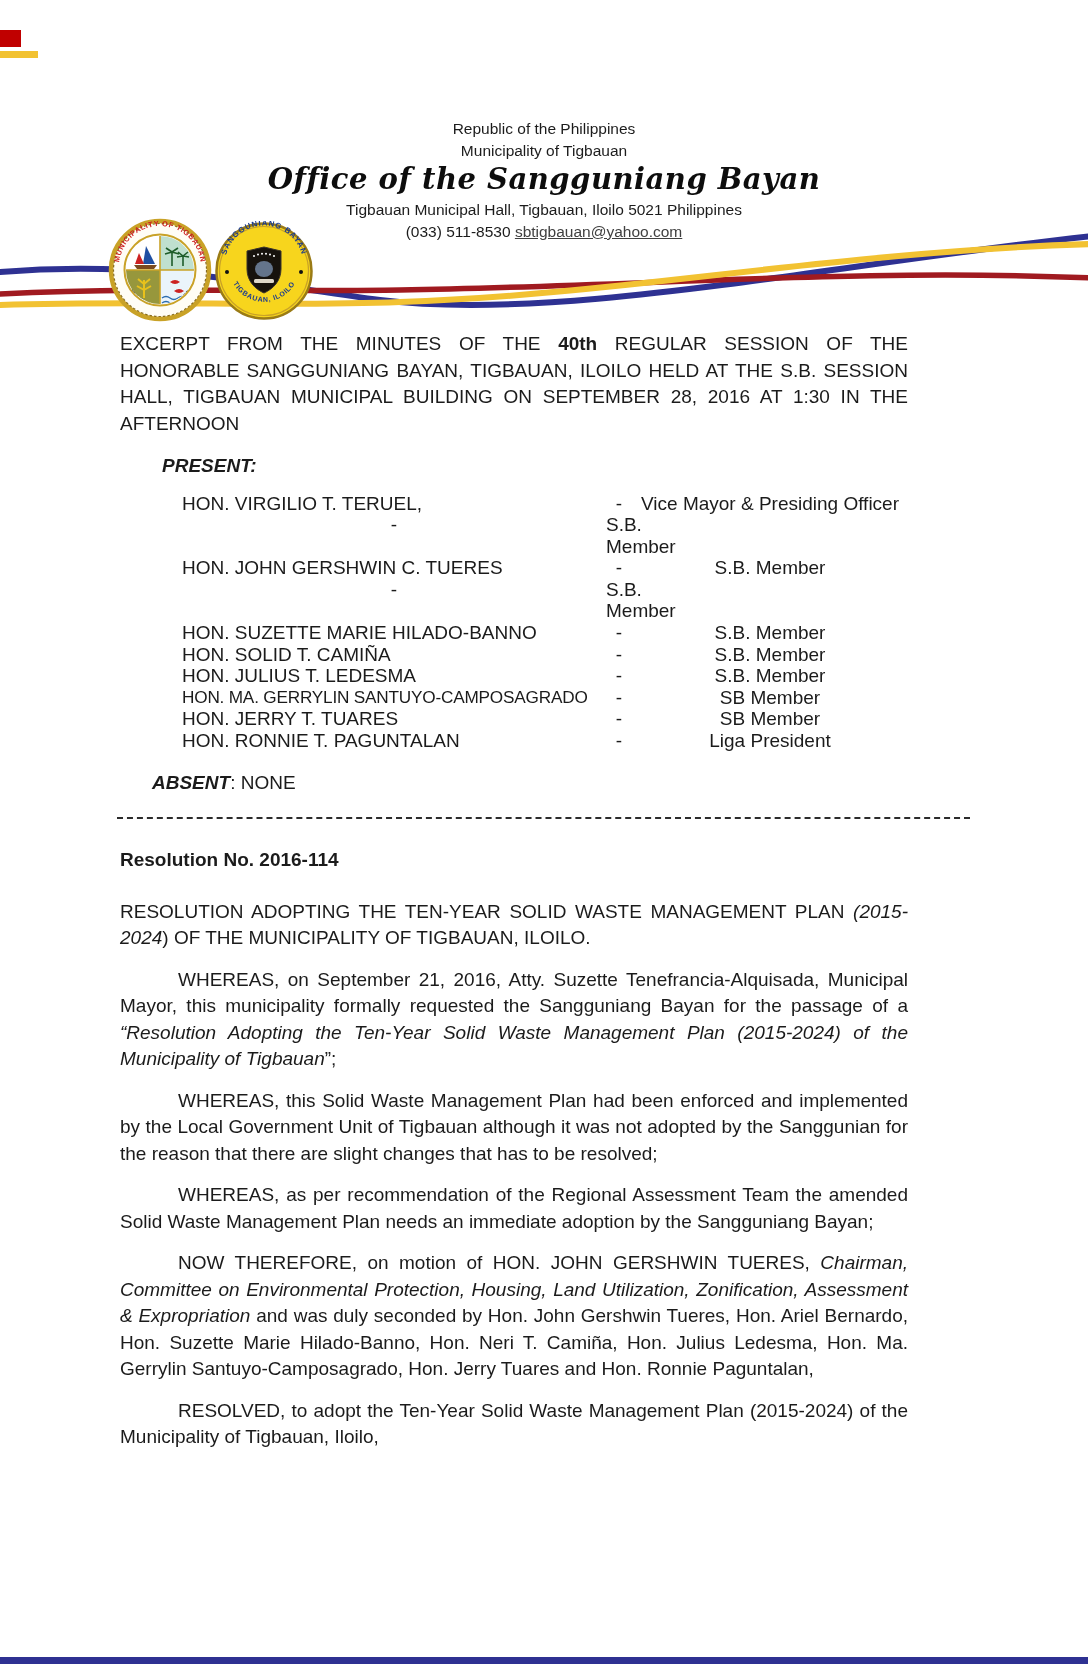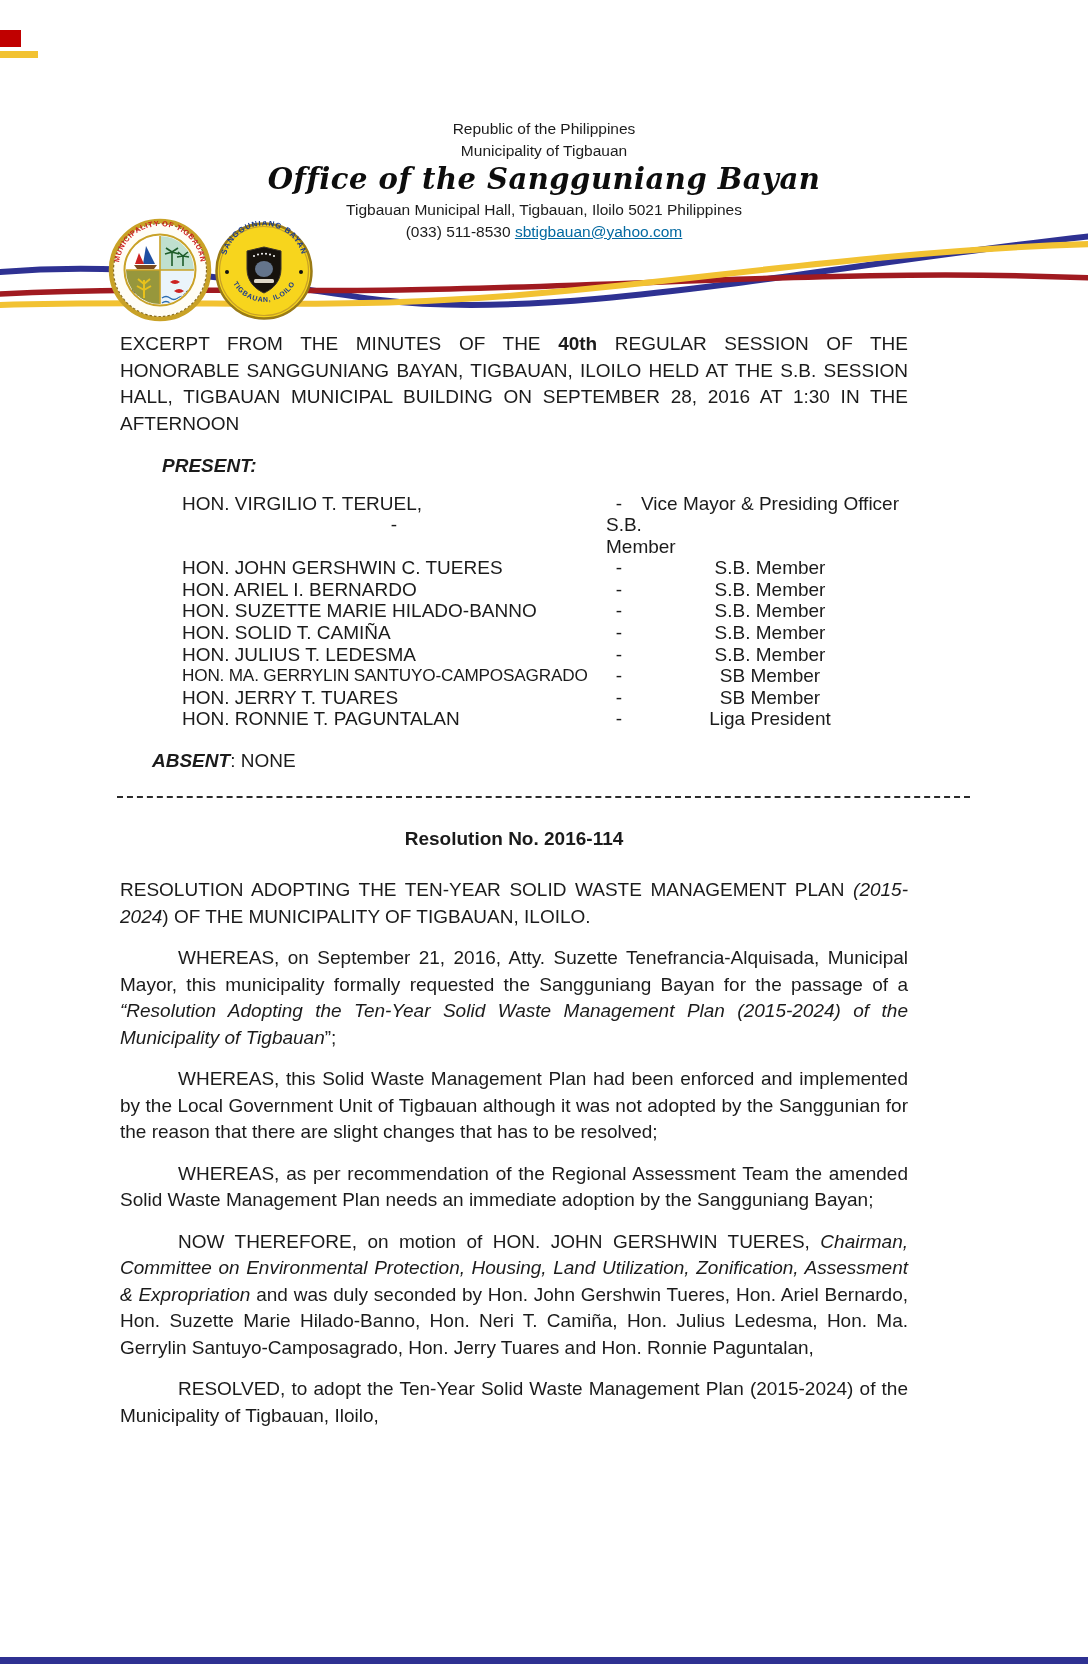--- a/index.html
+++ b/index.html
@@ -9,21 +9,21 @@
     margin:0 auto;
   }
   
   .letterhead{position:absolute;top:118px;left:0;width:100%;text-align:center;}
   .lh-line{font-size:15.5px;line-height:21.5px;color:#1c1c1c;}
   .office-title{
     font-family:"DejaVu Serif", serif;font-style:italic;font-weight:700;
     font-size:29px;line-height:35px;color:#0d0d0d;letter-spacing:0.5px;margin:1px 0 2px 0;
   }
   .contact{font-size:15.5px;line-height:21px;}
-  a.email{color:#0369a1;text-decoration:underline;cursor:pointer;}
+  a.email{color:#404040;text-decoration:underline;cursor:pointer;}
   
   .ribbons{position:absolute;left:0;top:0;pointer-events:none;}
   .corner-red{position:absolute;left:0;top:30px;width:21px;height:17px;background:#c00000;}
   .corner-yellow{position:absolute;left:0;top:51px;width:38px;height:7px;background:#f2c232;}
   .bottom-stripe{position:absolute;left:0;bottom:0;width:100%;height:7px;background:#2e3192;}
   .logo{position:absolute;}
   
   .main{position:absolute;left:120px;top:331px;width:788px;font-size:19px;line-height:26.5px;}
   p{margin:0;}
   .justify{text-align:justify;}
@@ -32,21 +32,21 @@
   .bold{font-weight:700;}
   .italic{font-style:italic;}
   .present{margin:16px 0 0 42px;font-weight:700;font-style:italic;}
   .members{margin:13px 0 0 62px;width:726px;}
   .member-row{display:grid;grid-template-columns:424px 26px 276px;line-height:21.6px;}
   .m-dash{text-align:center;}
   .m-pos{text-align:center;}
   .member-row.condensed .m-name{font-size:17.2px;letter-spacing:-0.2px;line-height:21.6px;}
   .absent{margin:18px 0 0 32px;}
   .divider{margin-top:21px;margin-left:-3px;width:853px;border-top:2px dashed #2b2b2b;height:0;}
-  .res-no{margin-top:28px;text-align:center;font-weight:700;}
+  .res-no{margin-top:28px;text-align:left;font-weight:700;}
   .title-para{margin-top:25px;}
 </style>
 </head>
 <body>
 
 <div class="page">
 
   <svg class="ribbons" width="1088" height="345" viewBox="0 0 1088 345">
     <path d="M 0,272 C 150,260 260,284 380,300 C 560,322 820,266 1092,236" fill="none" stroke="#2e3192" stroke-width="6" stroke-linecap="round"></path>
     <path d="M 0,294 C 150,287 280,292 400,290 C 650,286 860,268 1092,278" fill="none" stroke="#a01a20" stroke-width="5.5" stroke-linecap="round"></path>
@@ -159,21 +159,20 @@
       <div class="member-row">
         <span class="m-dash">-</span>
         <span class="m-pos">S.B. Member</span>
       </div>
       <div class="member-row">
         <span class="m-name">HON. JOHN GERSHWIN C. TUERES</span>
         <span class="m-dash">-</span>
         <span class="m-pos">S.B. Member</span>
       </div>
       <div class="member-row">
-        <span class="m-name">HON. ARIEL I. BERNARDO</span>
         <span class="m-dash">-</span>
         <span class="m-pos">S.B. Member</span>
       </div>
       <div class="member-row">
         <span class="m-name">HON. SUZETTE MARIE HILADO-BANNO</span>
         <span class="m-dash">-</span>
         <span class="m-pos">S.B. Member</span>
       </div>
       <div class="member-row">
         <span class="m-name">HON. SOLID T. CAMIÑA</span>

